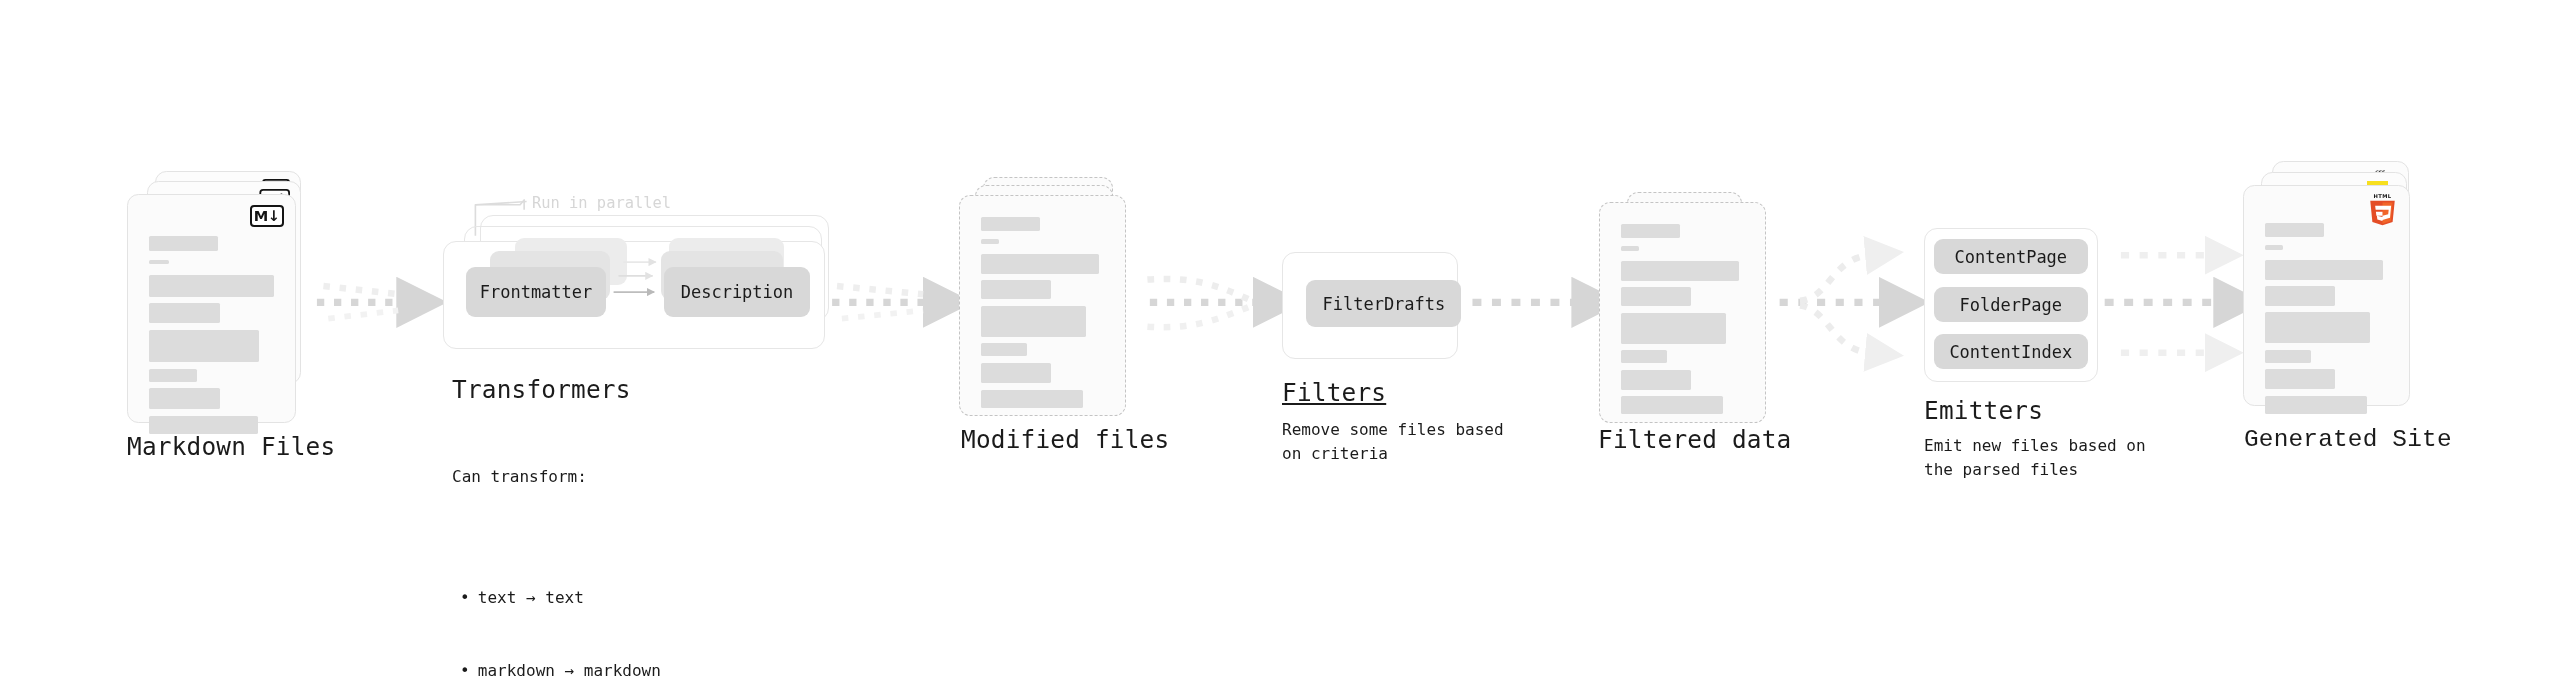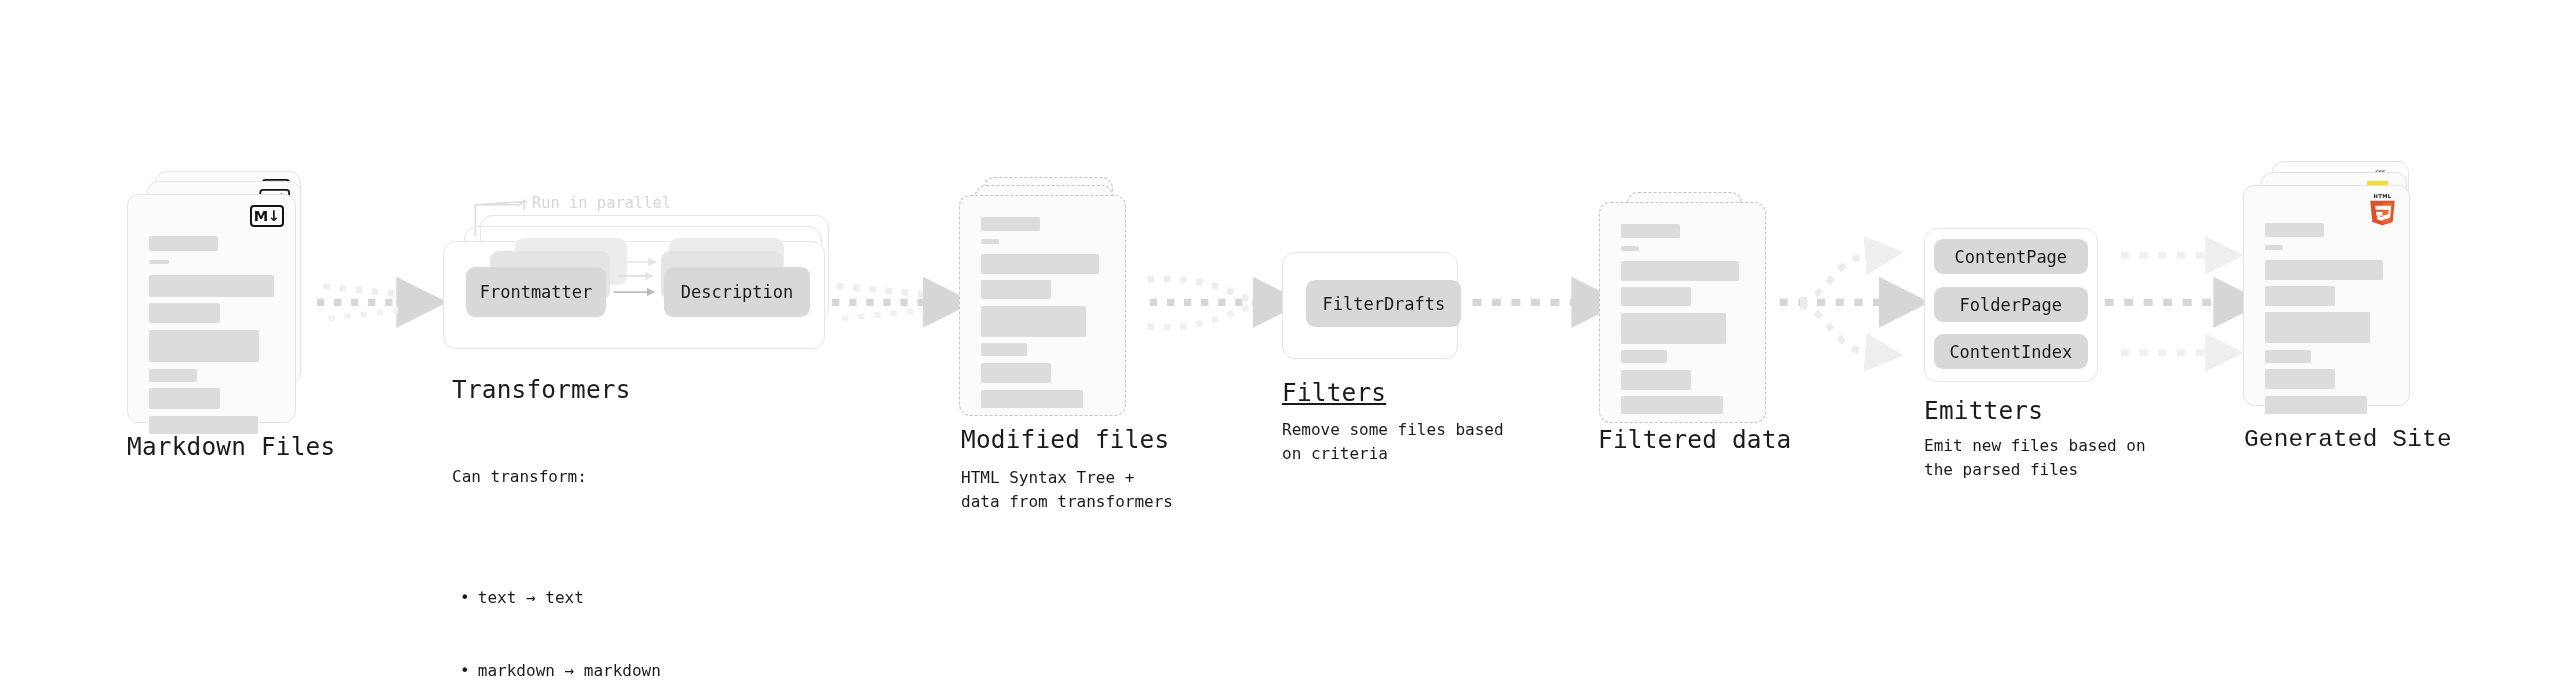--- a/index.html
+++ b/index.html
@@ -298,22 +298,20 @@
         <div class="sk" style="width:57%; height:19.5px; margin-top:5.7px;"></div>
         <div class="sk" style="width:85%; height:31px; margin-top:6.5px;"></div>
         <div class="sk" style="width:37%; height:13px; margin-top:6.5px;"></div>
         <div class="sk" style="width:57%; height:20.3px; margin-top:6.5px;"></div>
         <div class="sk" style="width:83%; height:18px; margin-top:6.5px;"></div>
       </div>
     </div>
   </div>
 
   <div class="stage-title" style="left:961px; top:427px;text-align:center;">Modified files</div>
-  <div class="stage-desc" style="left:961px; top:466px;">HTML Syntax Tree +
-data from transformers</div>
 
   <div class="abs" style="left:1282px; top:252px; width:176px; height:107px;">
     <div class="group-frame" style="left:0; top:0; width:176px; height:107px; background:#ffffff;"></div>
     <div class="chip" style="left:24.4px; top:28px; width:155px; height:47px;">FilterDrafts</div>
   </div>
 
   <div class="stage-title" style="left:1282px; top:380px;text-decoration:underline;">Filters</div>
   <div class="stage-desc" style="left:1282px; top:418px;">Remove some files based
 on criteria</div>
 

